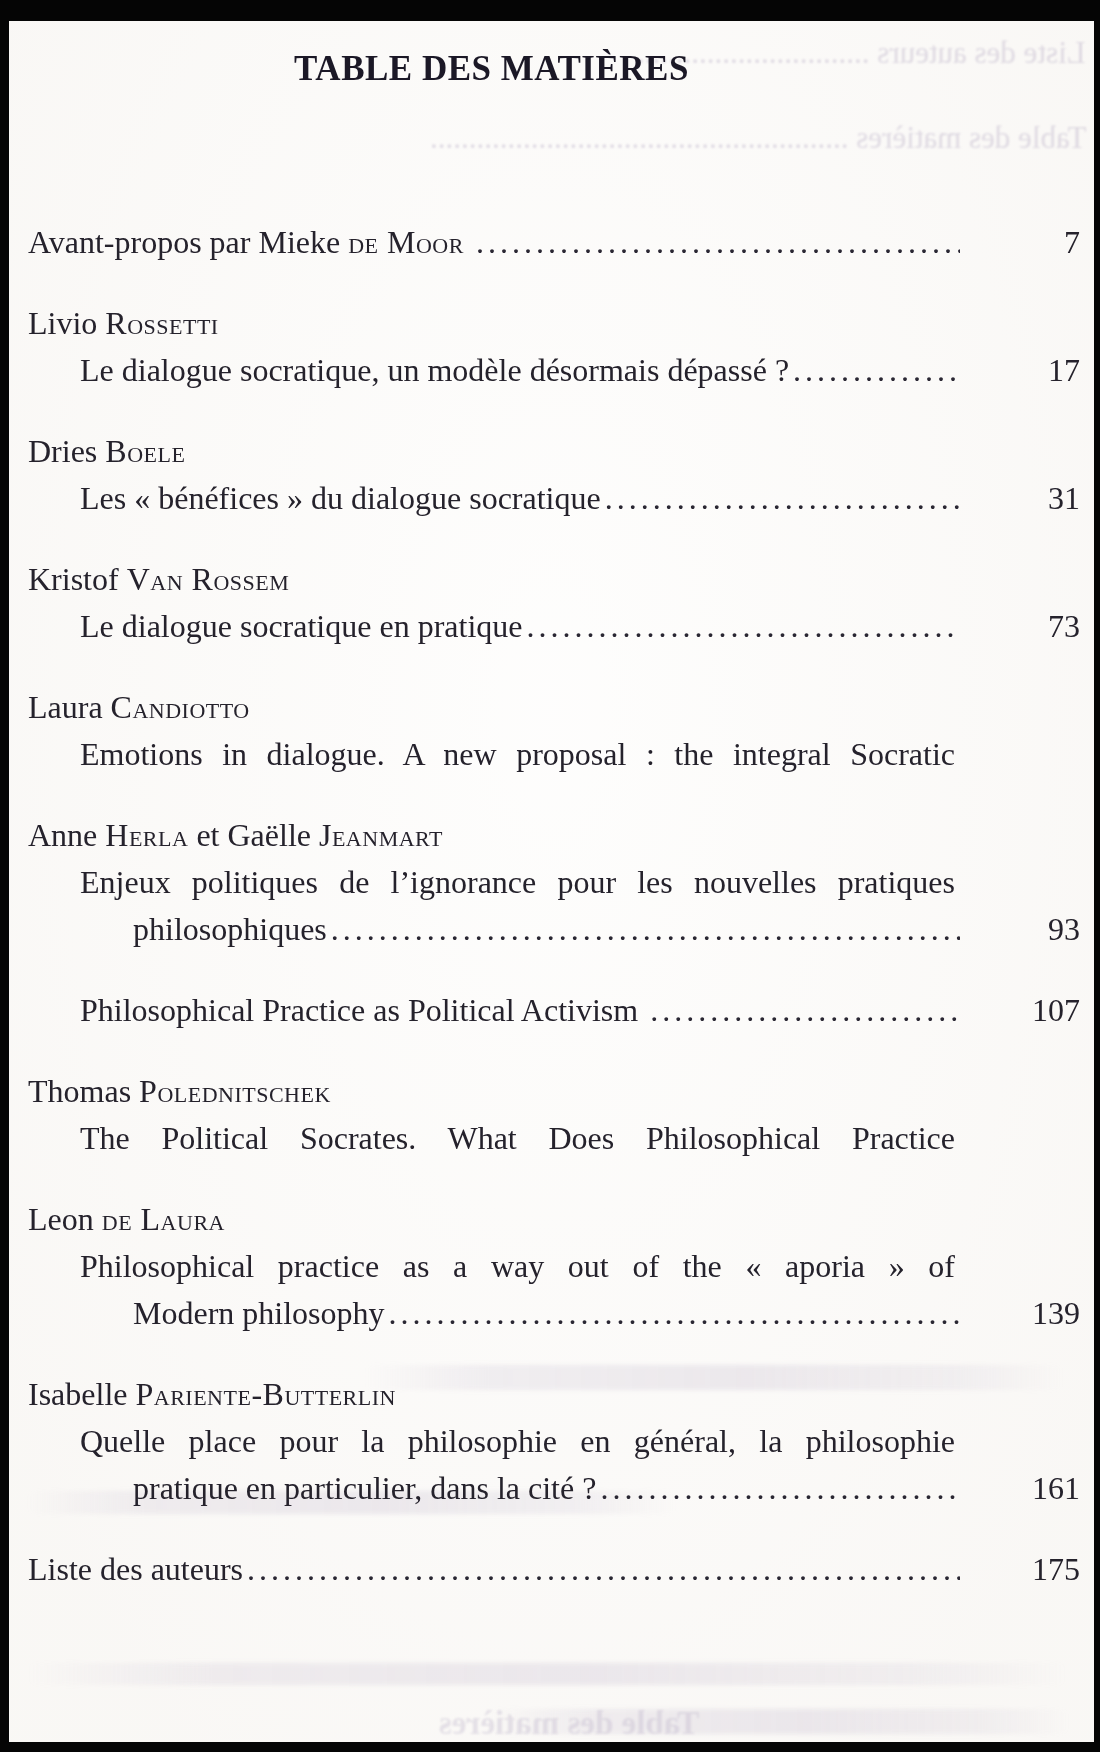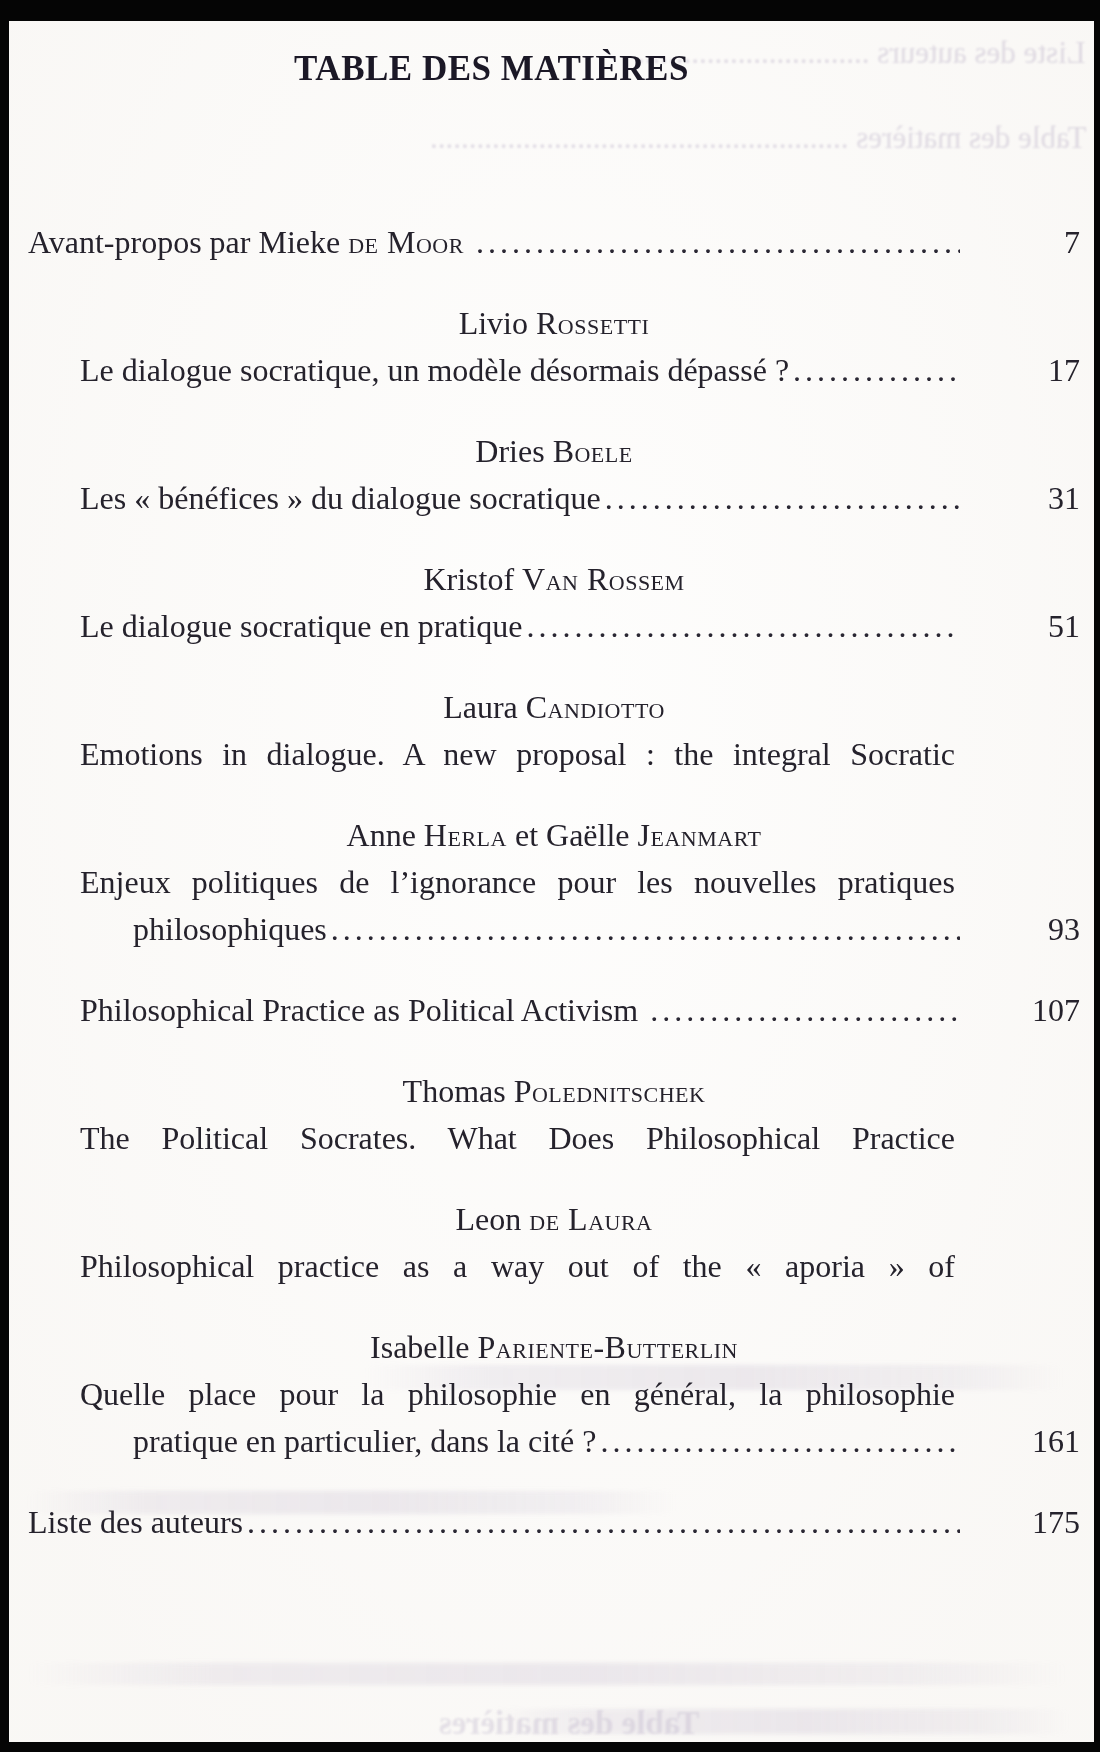--- a/index.html
+++ b/index.html
@@ -29,21 +29,21 @@
     font-weight:bold;
     font-size:35px;
     letter-spacing:.5px;
     color:#1b1826;
     line-height:44px;
   }
   .toc{ margin-top:128px; font-size:32px; }
   .entry{ margin-top:34px; }
   .entry:first-child{ margin-top:0; }
   .line, .author{ line-height:47px; white-space:nowrap; }
-  .author{ margin-left:0;text-align:center; }
+  .author{ margin-left:0; }
   .ind0{ margin-left:0; }
   .ind1{ margin-left:52px; }
   .ind2{ margin-left:105px; }
   .just{
     white-space:normal;
     text-align:justify;
     text-align-last:justify;
     margin-right:125px; 
   }
   .row{ display:flex; align-items:center; }
@@ -126,21 +126,21 @@
             <span class="txt"><span>Les « bénéfices » du dialogue socratique</span></span>
             <span class="leader"></span>
             <span class="pagenum">31</span>
           </div>
         </div>
         <div class="entry">
           <div class="author"><span>Kristof </span><span class="sc">Van Rossem</span></div>
           <div class="line ind1 row">
             <span class="txt"><span>Le dialogue socratique en pratique</span></span>
             <span class="leader"></span>
-            <span class="pagenum">51</span>
+            <span class="pagenum">73</span>
           </div>
         </div>
         <div class="entry">
           <div class="author"><span>Laura </span><span class="sc">Candiotto</span></div>
           <div class="line ind1 just"><span>Emotions in dialogue. A new proposal :  the integral Socratic</span></div>
         </div>
         <div class="entry">
           <div class="author"><span>Anne </span><span class="sc">Herla</span><span> et Gaëlle </span><span class="sc">Jeanmart</span></div>
           <div class="line ind1 just"><span>Enjeux politiques de l’ignorance pour les nouvelles pratiques</span></div>
           <div class="line ind2 row">
@@ -156,20 +156,25 @@
             <span class="pagenum">107</span>
           </div>
         </div>
         <div class="entry">
           <div class="author"><span>Thomas </span><span class="sc">Polednitschek</span></div>
           <div class="line ind1 just"><span>The Political Socrates. What Does Philosophical Practice</span></div>
         </div>
         <div class="entry">
           <div class="author"><span>Leon </span><span class="sc">de Laura</span></div>
           <div class="line ind1 just"><span>Philosophical practice as a way out of the « aporia » of</span></div>
+          <div class="line ind2 row">
+            <span class="txt"><span>Modern philosophy</span></span>
+            <span class="leader"></span>
+            <span class="pagenum">139</span>
+          </div>
         </div>
         <div class="entry">
           <div class="author"><span>Isabelle </span><span class="sc">Pariente-Butterlin</span></div>
           <div class="line ind1 just"><span>Quelle place pour la philosophie en général, la philosophie</span></div>
           <div class="line ind2 row">
             <span class="txt"><span>pratique en particulier, dans la cité ?</span></span>
             <span class="leader"></span>
             <span class="pagenum">161</span>
           </div>
         </div>

